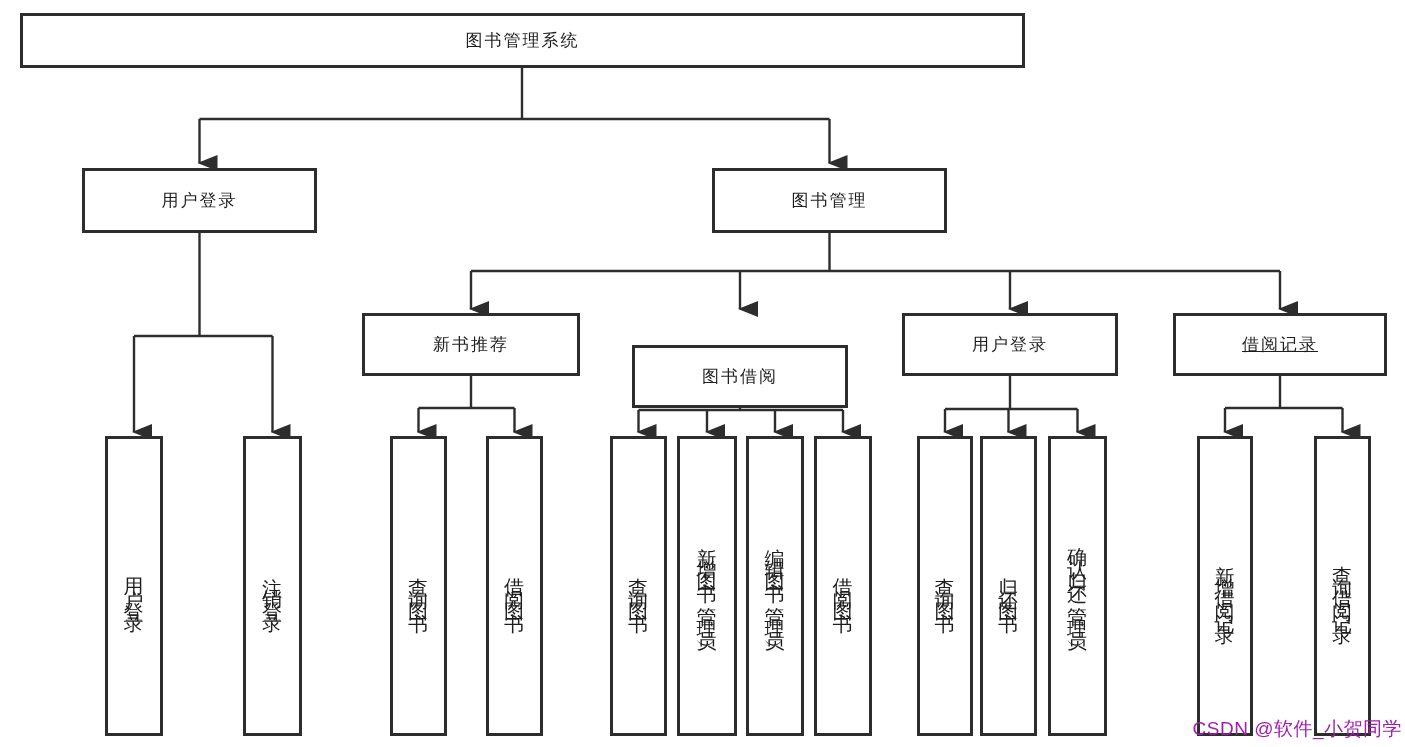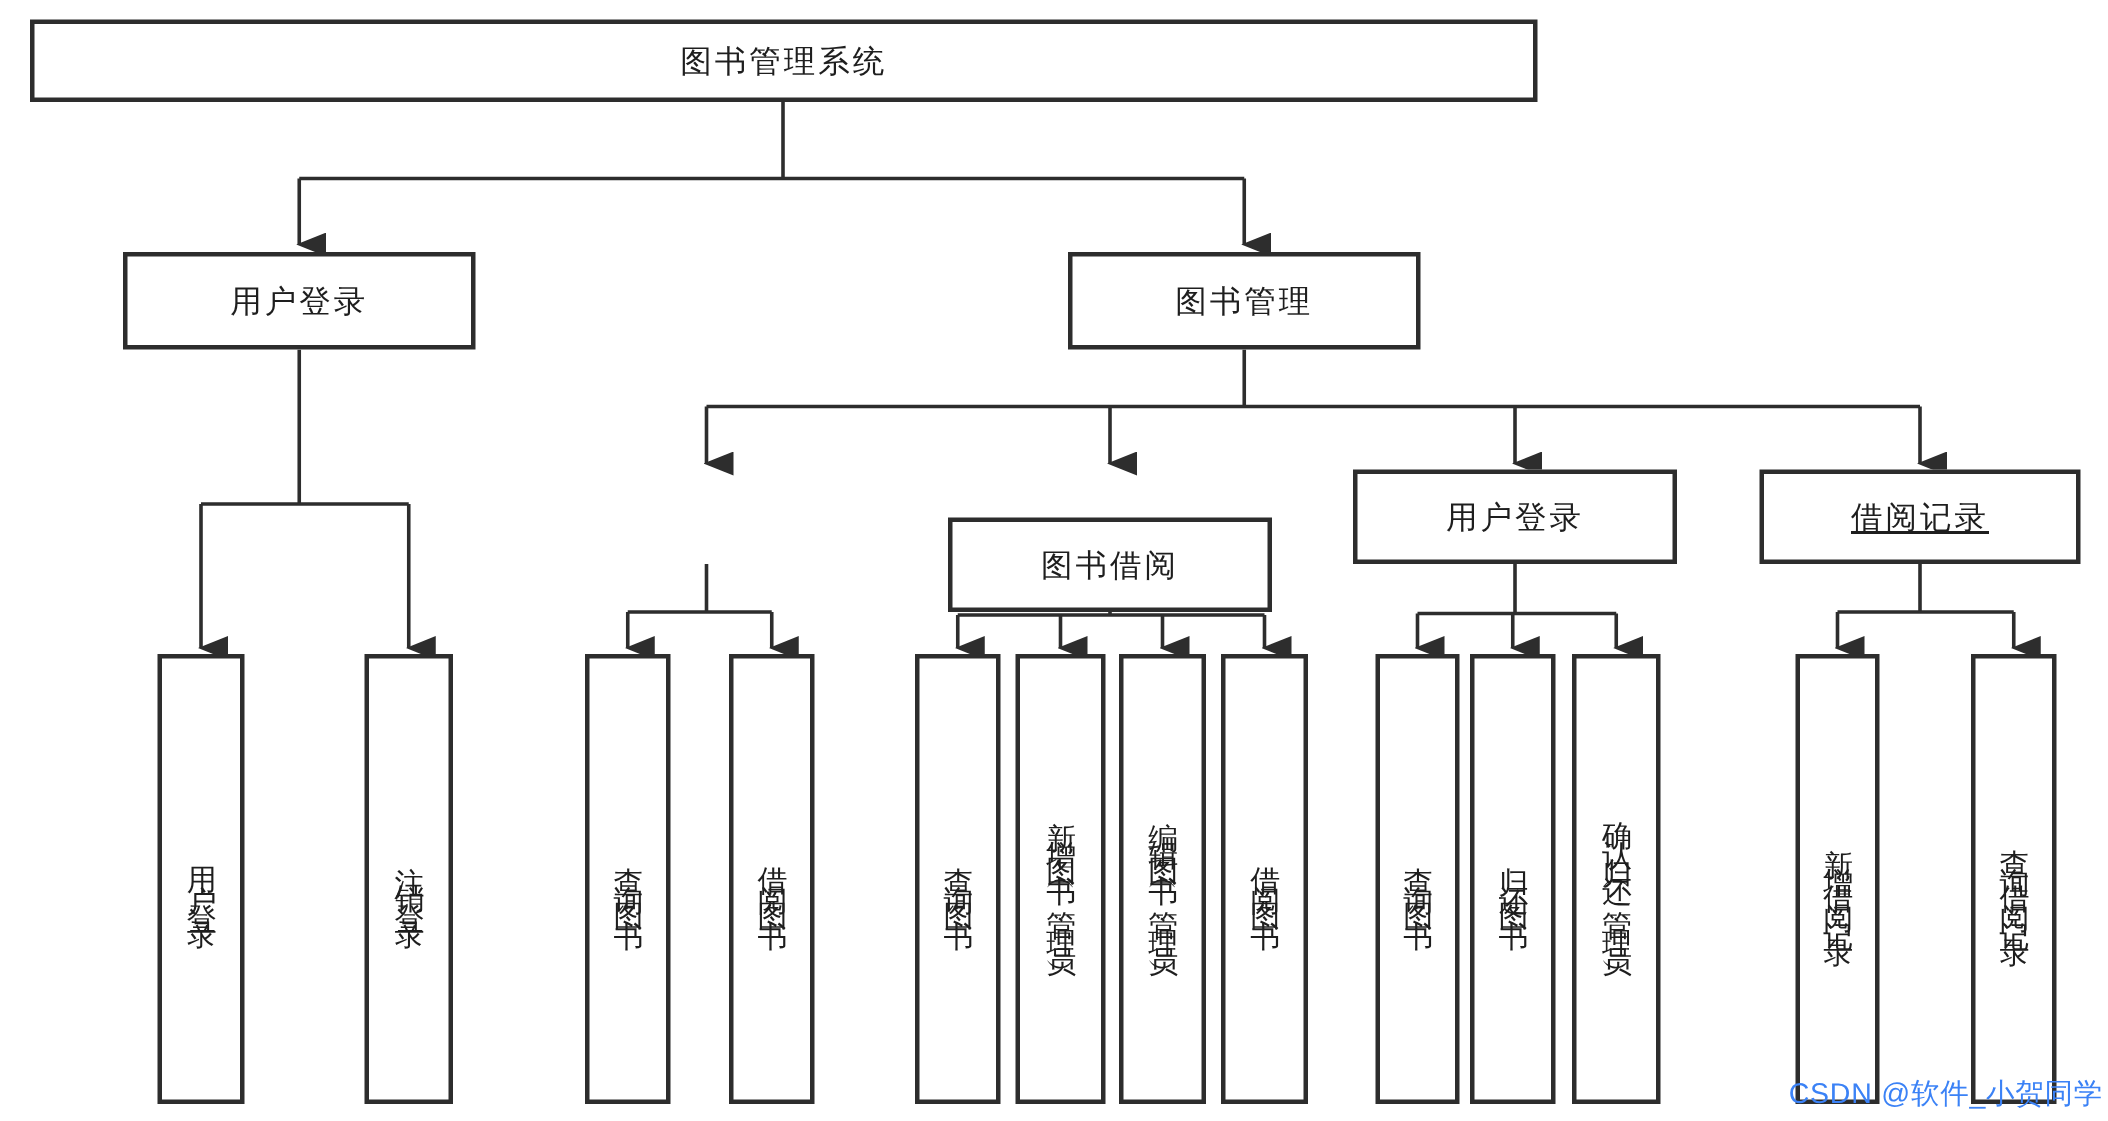--- a/index.html
+++ b/index.html
@@ -14,21 +14,21 @@
   .box{
     position:absolute;
     box-sizing:border-box;
     border:3px solid #2d2d2d;
     background:#ffffff;
     display:flex;
     align-items:center;
     justify-content:center;
     color:#1e1e1e;
   }
-  .hnode{font-size:21px;letter-spacing:2px;white-space:nowrap;justify-content:center;}
+  .hnode{font-size:17px;letter-spacing:2px;white-space:nowrap;justify-content:center;}
   .vnode .vtext{
     writing-mode:vertical-rl;
     font-size:20px;
     letter-spacing:12px;
     line-height:1;
     white-space:nowrap;
   }
   
   .n-root{left:20px;top:13px;width:1005px;height:55px;}
   .n-userlogin{left:82px;top:168px;width:235px;height:65px;}
@@ -48,21 +48,21 @@
   .l7{left:814px;width:58px;}
   .l8{left:917px;width:56px;}
   .l9{left:980px;width:57px;}
   .l10{left:1048px;width:59px;}
   .l11{left:1197px;width:56px;}
   .l12{left:1314px;width:57px;}
   .watermark{
     position:absolute;
     right:3px;top:716px;
     font-size:19px;
-    color:#3b82f6;
+    color:#a21caf;
     letter-spacing:0.5px;
     white-space:nowrap;
   }
 </style>
 </head>
 <body>
 
 <div id="stage">
 
   <svg id="wires" width="1405" height="747" viewBox="0 0 1405 747" fill="none" stroke="#2d2d2d" stroke-width="2.4">
@@ -117,20 +117,23 @@
     <span>图书管理系统</span>
   </div>
 
   <div class="box hnode n-userlogin">
     <span>用户登录</span>
   </div>
   <div class="box hnode n-bookmgmt">
     <span>图书管理</span>
   </div>
 
+  <div class="box hnode n-newbook">
+    <span>新书推荐</span>
+  </div>
   <div class="box hnode n-bookborrow">
     <span>图书借阅</span>
   </div>
   <div class="box hnode n-currentborrow">
     <span>用户登录</span>
   </div>
   <div class="box hnode n-borrowrecords">
     <span>借阅记录</span>
   </div>
 

